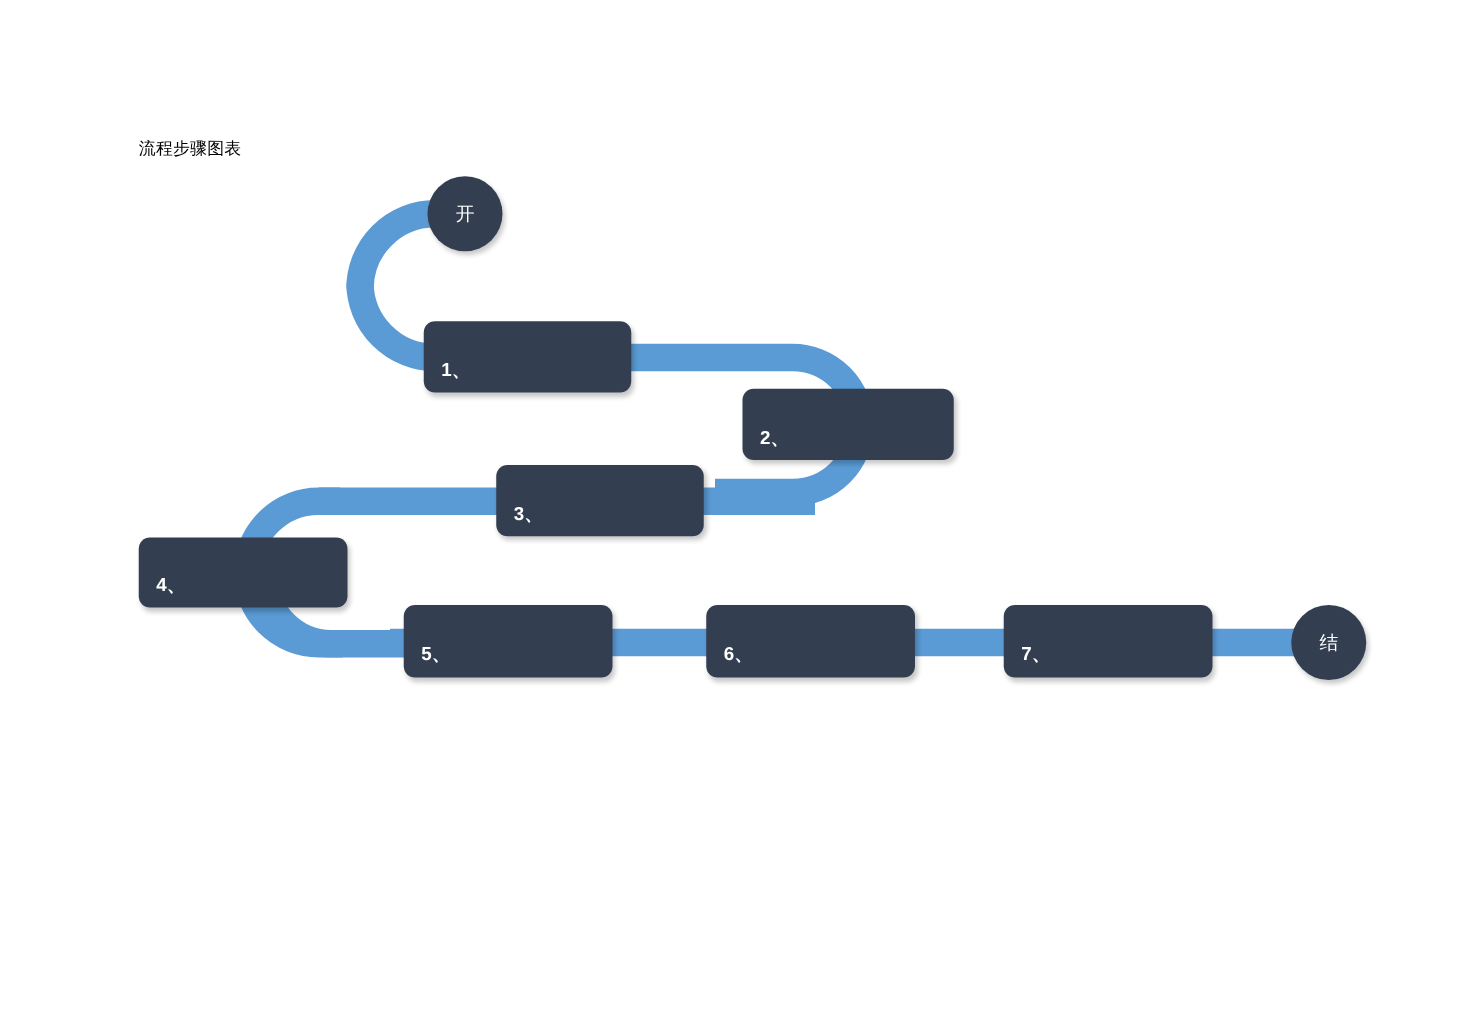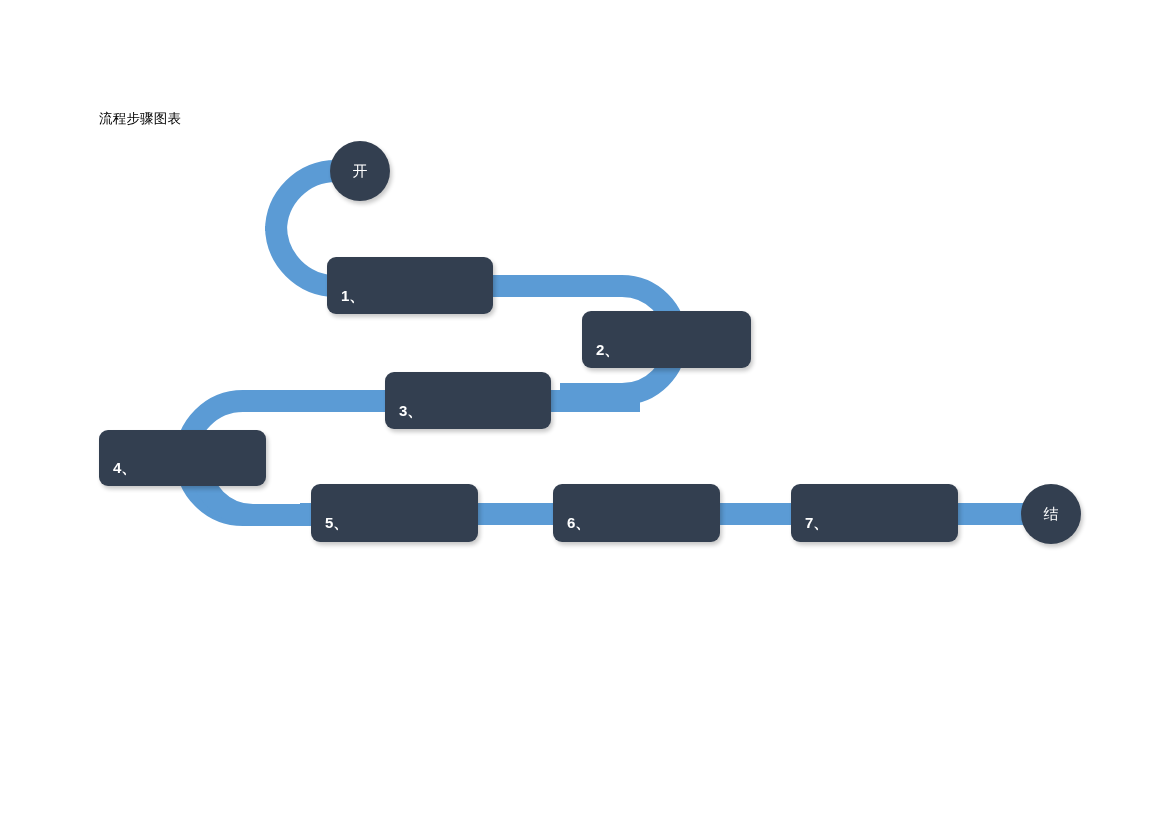--- a/index.html
+++ b/index.html
@@ -9,21 +9,21 @@
   }
   body {
     width: 1170px;
     height: 827px;
     position: relative;
     font-family: "Liberation Sans", "DejaVu Sans", sans-serif;
     overflow: hidden;
   }
   #canvas {
     position: absolute;
-    left: 0;
+    left: 12px;
     top: 0;
     width: 1002px;
     height: 827px;
   }
   .chart-title {
     position: absolute;
     left: 99px;
     top: 110px;
     font-size: 13.5px;
     color: #000000;

